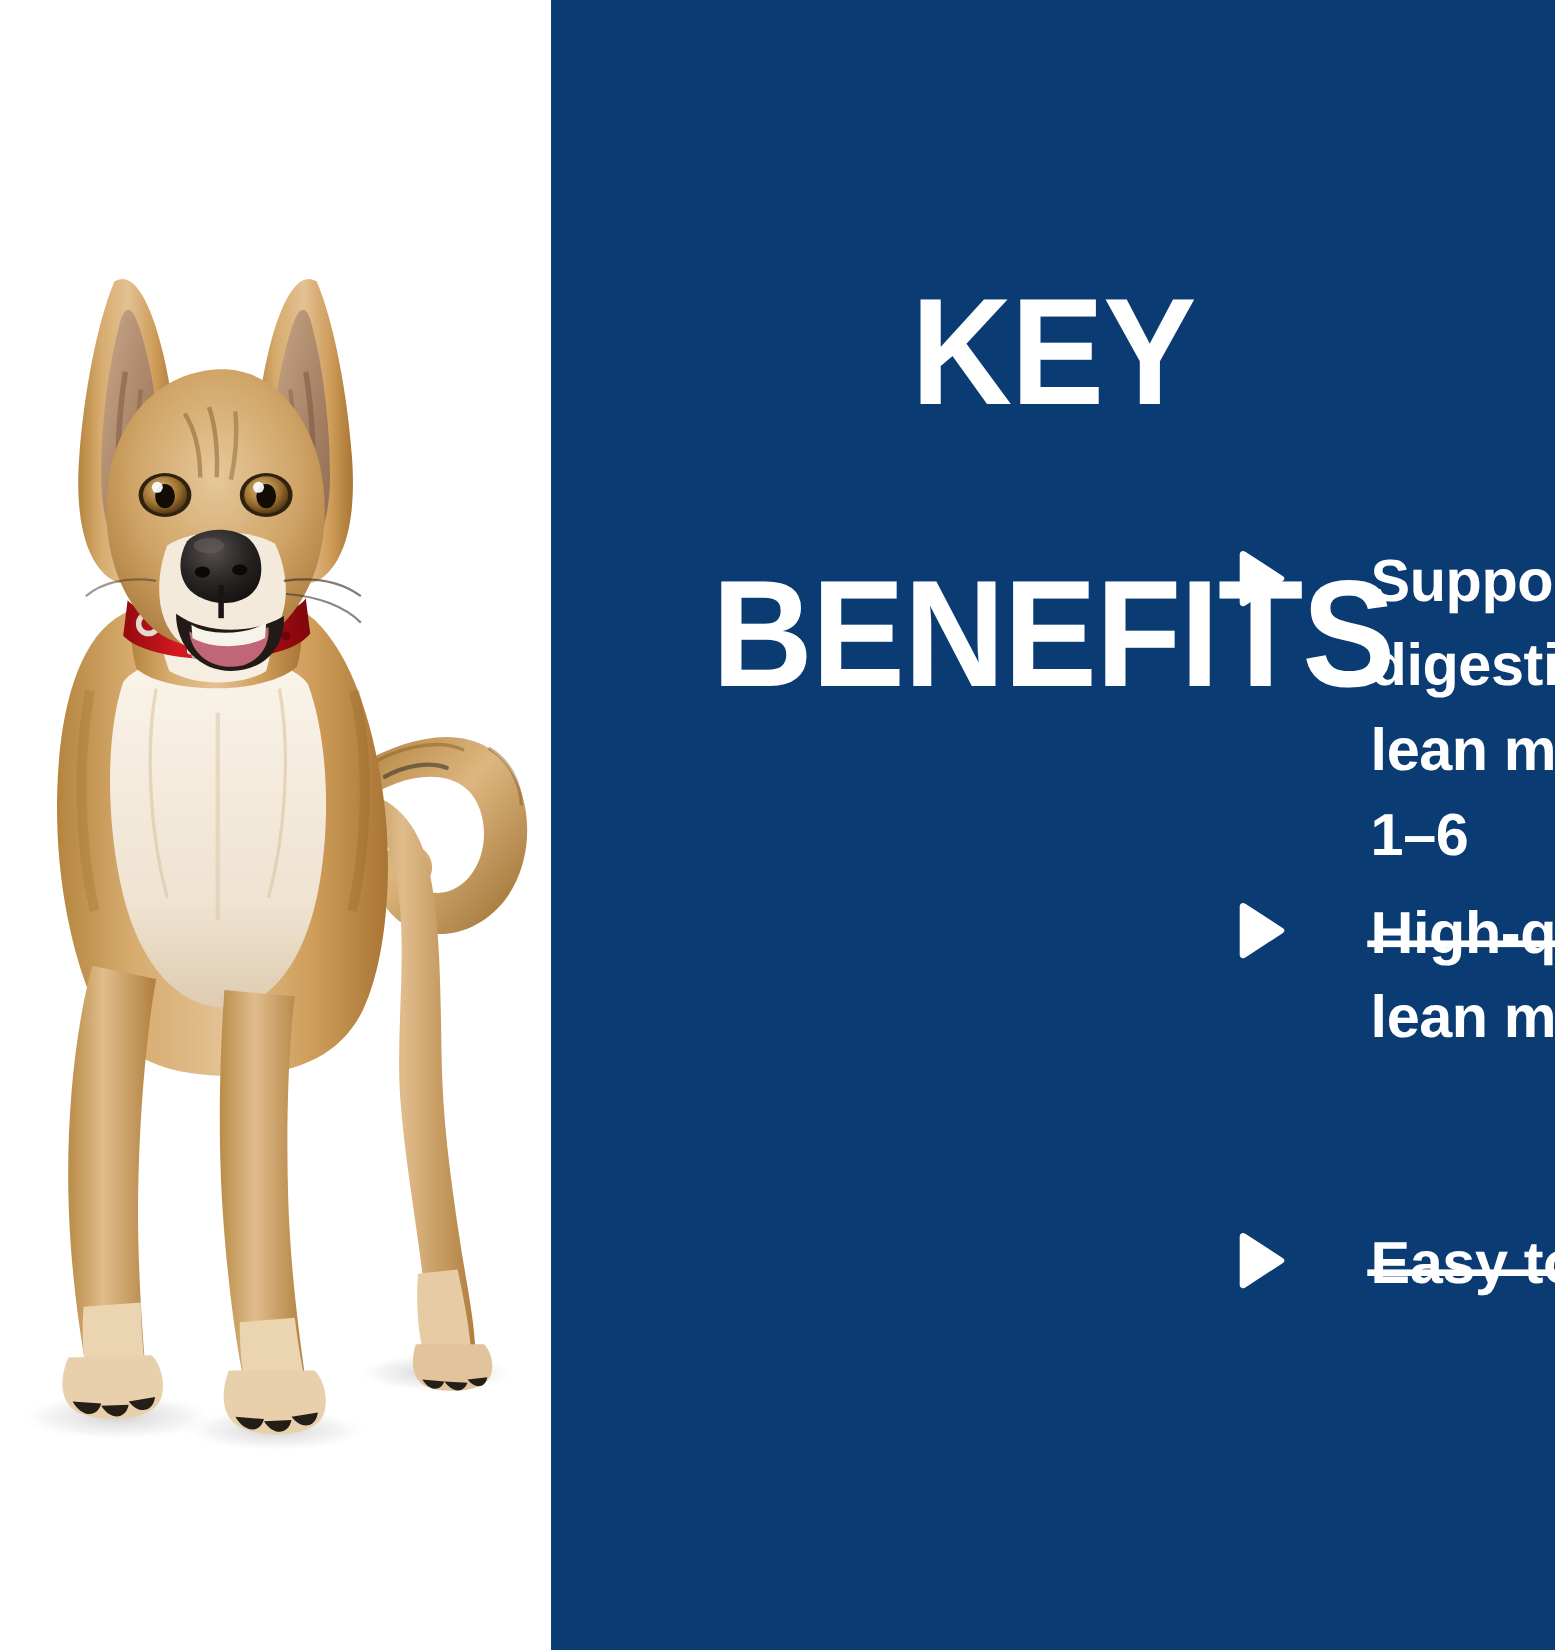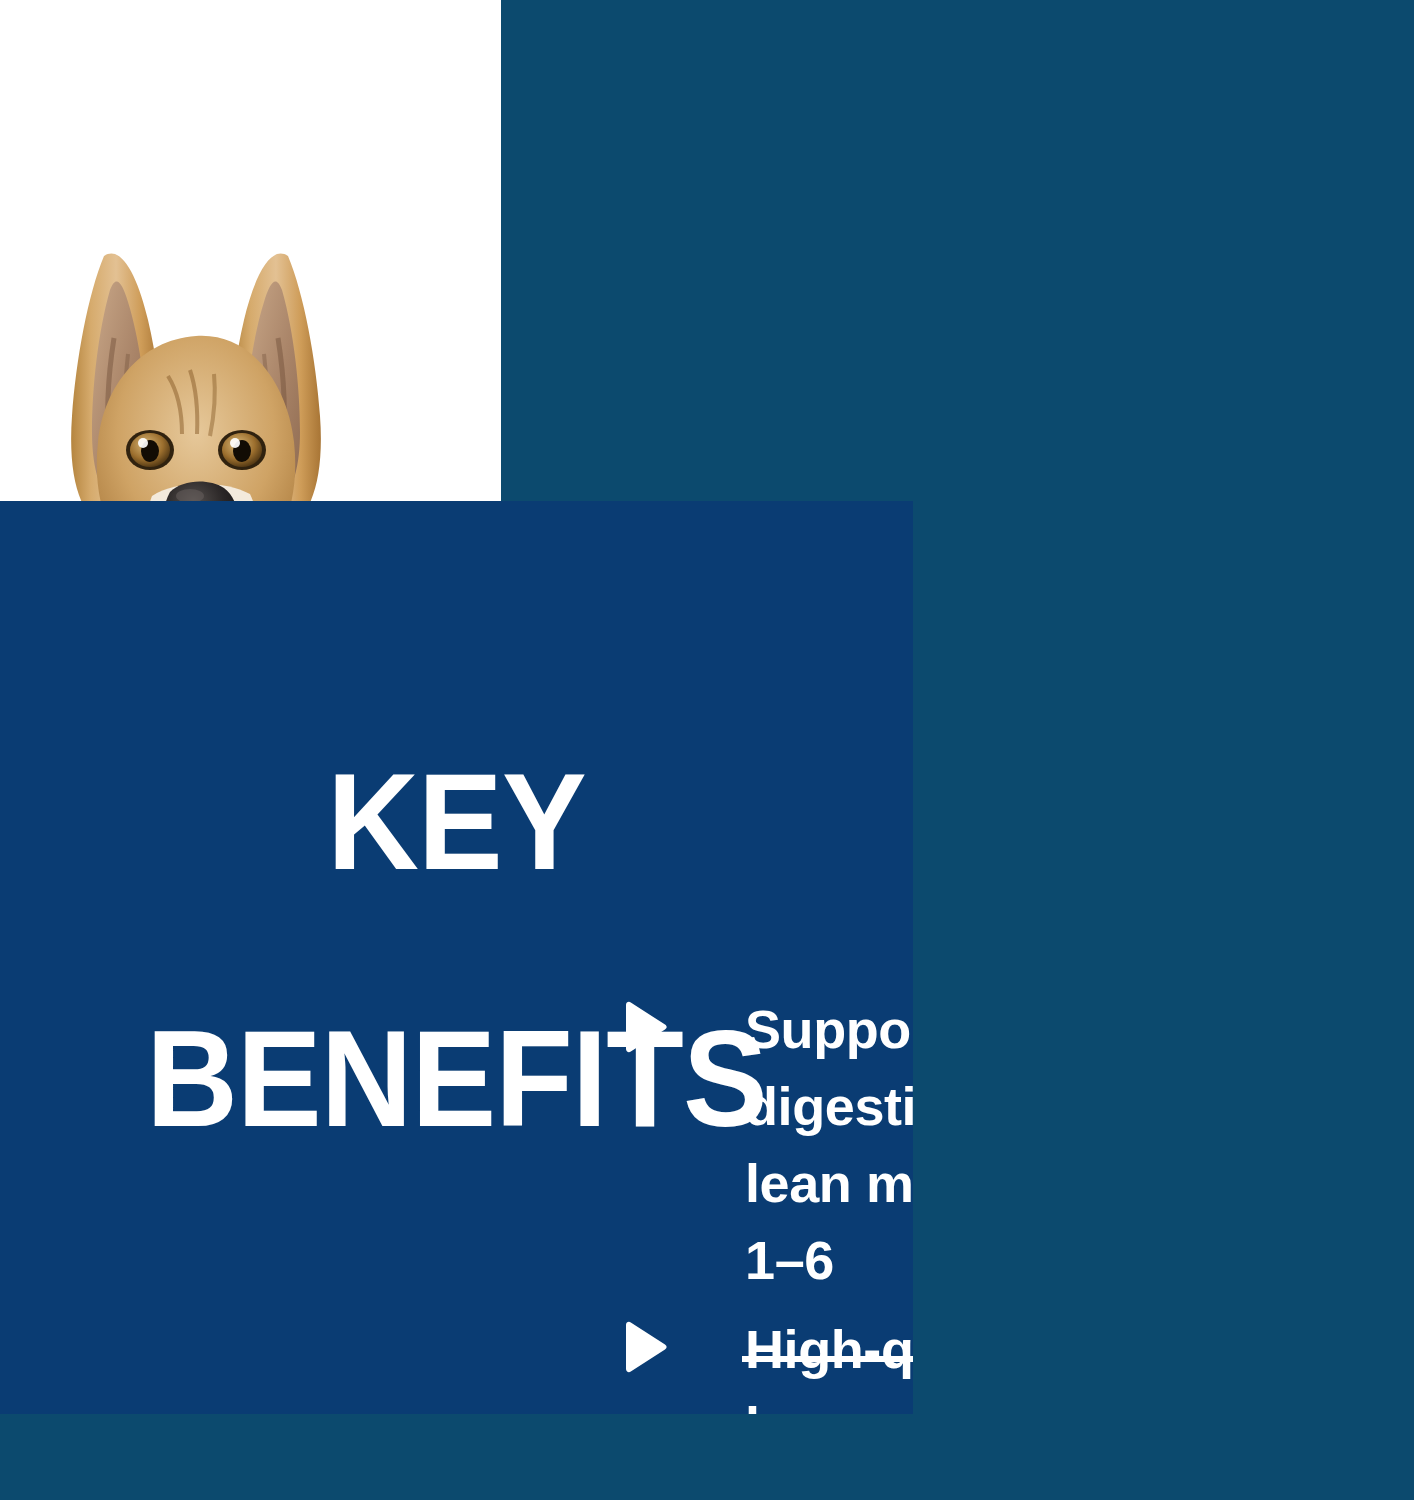--- a/index.html
+++ b/index.html
@@ -11,23 +11,22 @@
     width: 1414px;
     height: 1500px;
     overflow: hidden;
     font-family: "Liberation Sans", sans-serif;
   }
 
   #page {
     position: relative;
     width: 1414px;
     height: 1500px;
-    background: #0c4a6e;
+    background: #4d7c0f;
     display: flex;
-    flex-direction: column;
   }
 
   
   .photo-panel {
     position: relative;
     width: 501px;
     height: 1500px;
     background: #ffffff;
     overflow: hidden;
     flex: 0 0 501px;

